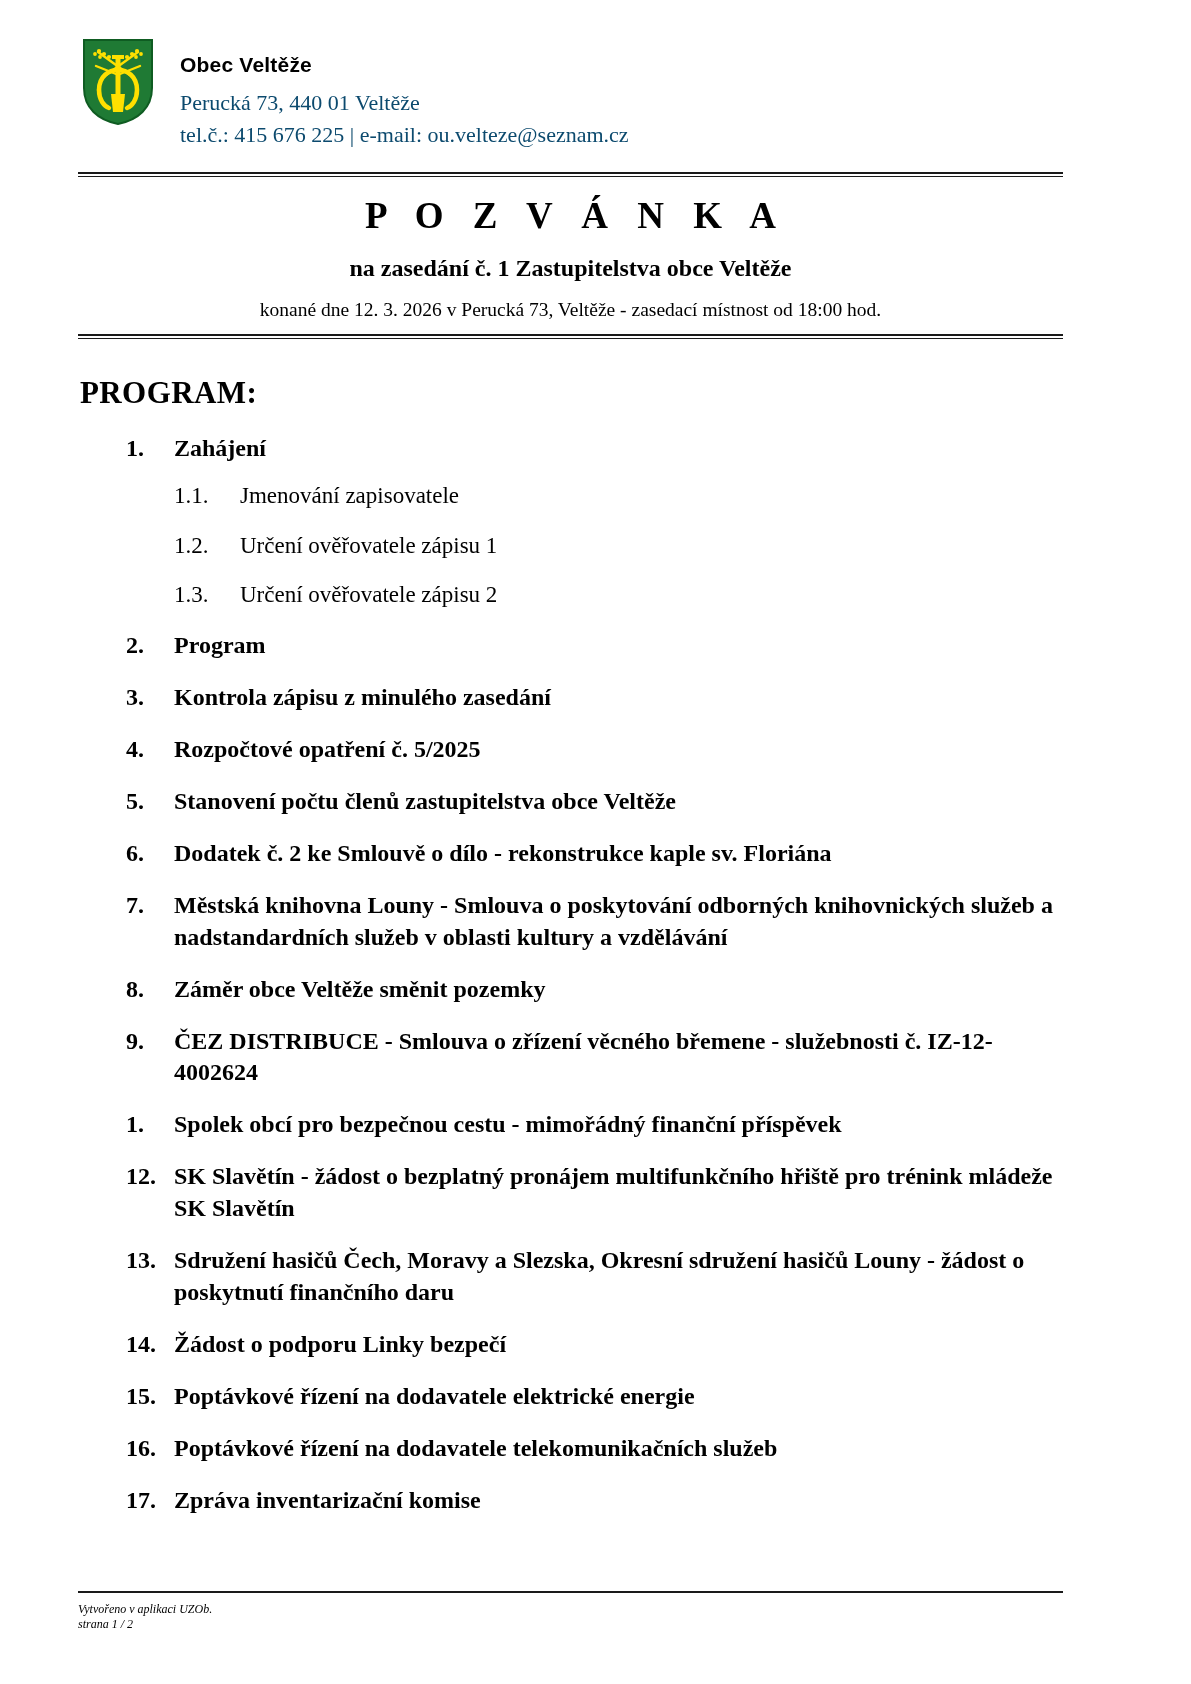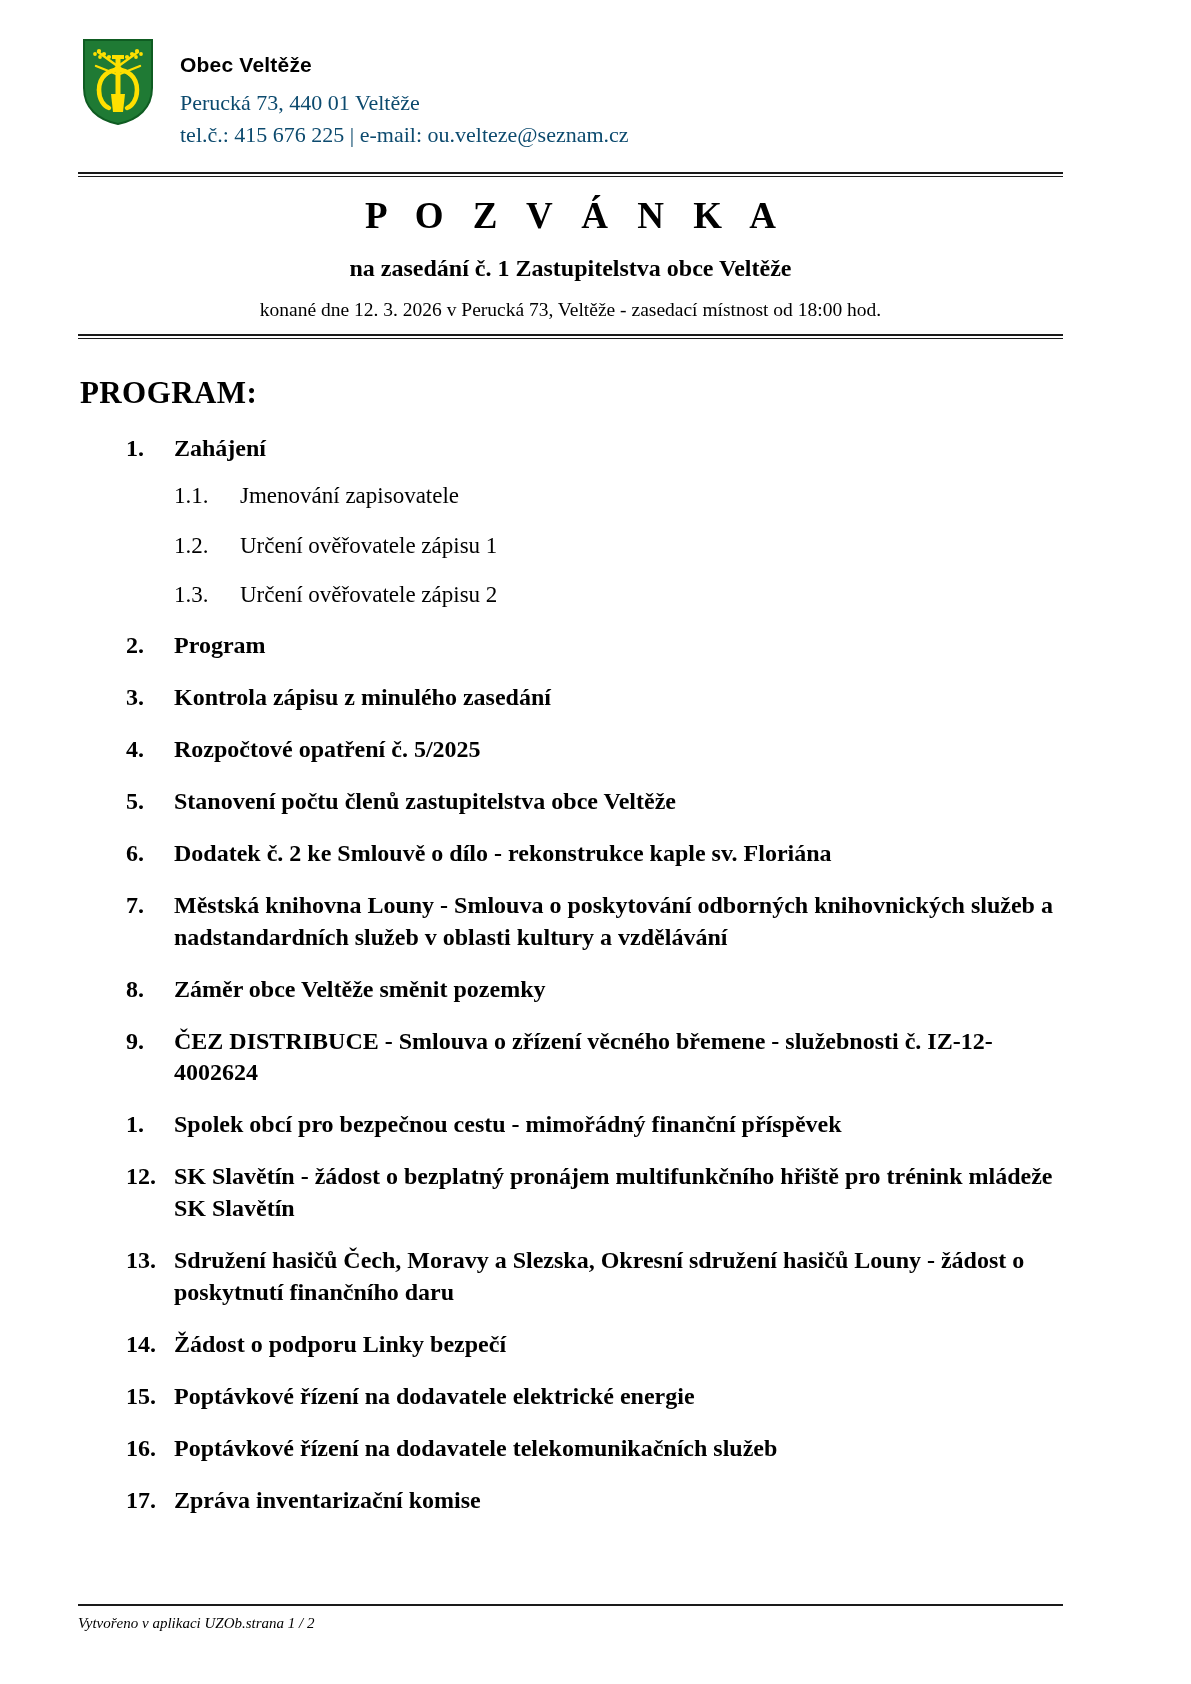--- a/index.html
+++ b/index.html
@@ -179,22 +179,23 @@
 
   .footer-rule {
     border-top: 2.5px solid #1a1a1a;
     margin-bottom: 9px;
   }
 
   .footer-row {
     display: flex;
     justify-content: flex-start;
     align-items: baseline;
-    font-size: 15px;
+    font-size: 12px;
     font-style: italic;
+    flex-direction: column;
   }
 </style>
 </head>
 <body>
 
 <div class="page">
 
   <div class="letterhead">
 
     <div class="crest">

